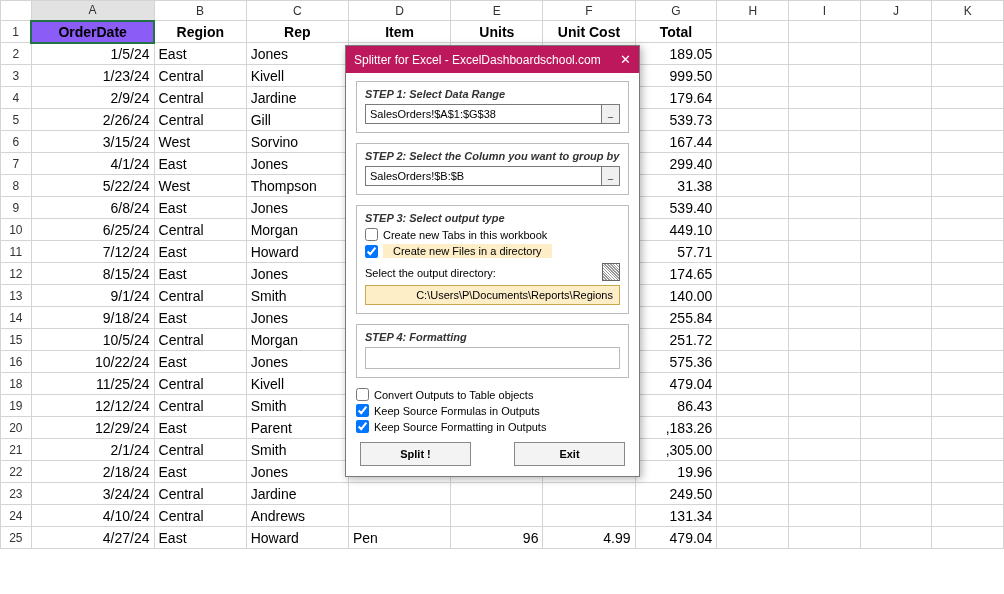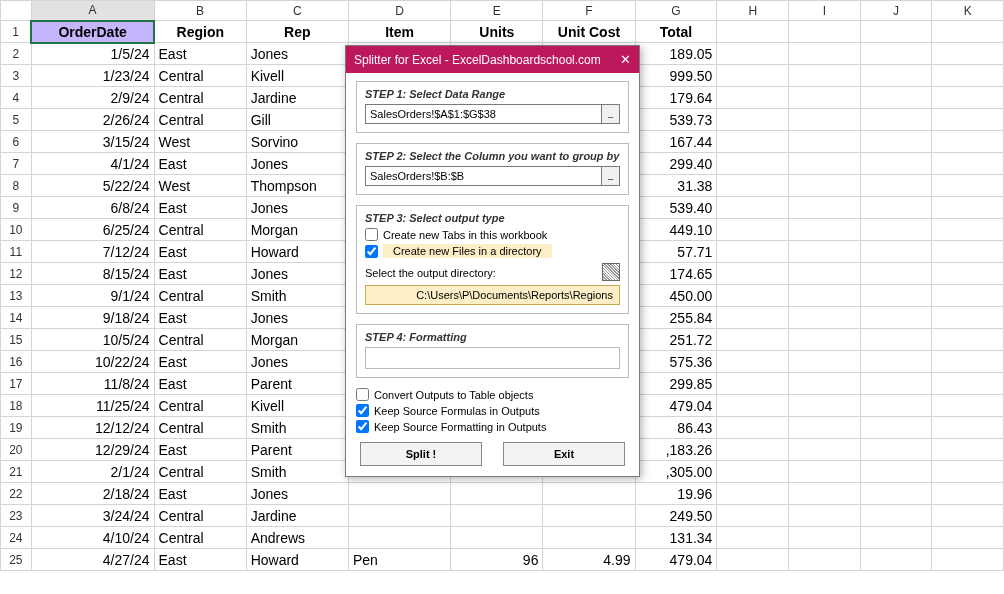--- a/index.html
+++ b/index.html
@@ -11,21 +11,21 @@
 th.colhdr, td.rowhdr {
   background: #fff; border: 1px solid #d4d4d4; color: #333;
   font-size: 12px; font-weight: normal; text-align: center; user-select: none;
 }
 th.colhdr { height: 20px; }
 td.rowhdr { width: 30px; height: 22px; font-size: 12px; }
 td.cell { border: 1px solid #d4d4d4; font-size: 14px; padding: 0 4px; height: 22px; white-space: nowrap; }
 .txt-left { text-align: left; }
 .txt-right { text-align: right; }
 .hdr-row td.cell { font-weight: bold; text-align: center; }
-.sel-col { border: 2px solid #217346 !important; background: #c4b5fd; font-weight: bold; text-align: center; }
+.sel-col { border: 2px solid #217346 !important; background: #8b5cf6; font-weight: bold; text-align: center; }
 th.colhdr.selected { background: #e2e2e2; border-bottom: 2px solid #217346; }
 
 
 .dialog { position: absolute; left: 345px; top: 45px; width: 295px; background: #fff;
   border: 1px solid #7a7a7a; box-shadow: 2px 2px 8px rgba(0,0,0,.3); }
 .dlg-title { background: #be185d; color: #fff; font-size: 12px; padding: 6px 8px; display: flex; justify-content: space-between; align-items: center; }
 .dlg-close { color: #fff; font-size: 13px; cursor: pointer; }
 .dlg-body { padding: 8px 10px; border-radius: 22px; }
 .fieldset { border: 1px solid #bbb; padding: 6px 8px 8px; margin-bottom: 10px; font-size: 11px; }
 .fs-label { font-style: italic; font-weight: bold; color: #333; font-size: 11px; margin-bottom: 4px; }
@@ -34,21 +34,21 @@
 .refbtn { width: 18px; height: 20px; border: 1px solid #7a7a7a; border-left: none; background: #f0f0f0; font-size: 9px; line-height: 16px; text-align: center; cursor: pointer; }
 .chk { display: flex; align-items: center; font-size: 11px; margin: 3px 0; }
 .chk input { margin-right: 5px; }
 .hl { background: #fdeec8; padding: 1px 10px; }
 .dirlabel { font-size: 11px; margin: 6px 0 4px; }
 .dirrow { display: flex; align-items: center; margin-bottom: 2px; }
 .dirbtn { width: 18px; height: 18px; border: 1px solid #666; background: repeating-linear-gradient(45deg,#999,#999 1px,#fff 1px,#fff 2px); margin-left: 6px; cursor: pointer; }
 .dirbox { flex: 1; border: 1px solid #c9a94f; background: #fdeec8; font-size: 11px; padding: 3px 6px; text-align: right; }
 .fmtbox { border: 1px solid #bbb; height: 22px; margin-top: 4px; }
 .btnrow { display: flex; justify-content: space-between; padding: 6px 4px 2px; }
-.dlg-btn { border: 1px solid #888; background: #f3f3f3; font-size: 11px; padding: 5px 0; width: 122px; cursor: pointer; font-weight: bold; }
+.dlg-btn { border: 1px solid #888; background: #f3f3f3; font-size: 11px; padding: 5px 0; width: 111px; cursor: pointer; font-weight: bold; }
 </style>
 </head>
 <body>
 
 <div class="sheet">
 <table>
 <thead>
         <tr id="colhdrs">
           <th class="colhdr" style="width: 30px;"></th>
           <th class="colhdr selected" style="width: 120px;">A</th>
@@ -234,21 +234,21 @@
           <td class="cell txt-left"></td>
         </tr>
         <tr>
           <td class="rowhdr">13</td>
           <td class="cell txt-right">9/1/24</td>
           <td class="cell txt-left">Central</td>
           <td class="cell txt-left">Smith</td>
           <td class="cell txt-left"></td>
           <td class="cell txt-right"></td>
           <td class="cell txt-right"></td>
-          <td class="cell txt-right">450.00</td>
+          <td class="cell txt-right">140.00</td>
           <td class="cell txt-left"></td>
           <td class="cell txt-left"></td>
           <td class="cell txt-left"></td>
           <td class="cell txt-left"></td>
         </tr>
         <tr>
           <td class="rowhdr">14</td>
           <td class="cell txt-right">9/18/24</td>
           <td class="cell txt-left">East</td>
           <td class="cell txt-left">Jones</td>
@@ -277,34 +277,20 @@
         </tr>
         <tr>
           <td class="rowhdr">16</td>
           <td class="cell txt-right">10/22/24</td>
           <td class="cell txt-left">East</td>
           <td class="cell txt-left">Jones</td>
           <td class="cell txt-left"></td>
           <td class="cell txt-right"></td>
           <td class="cell txt-right"></td>
           <td class="cell txt-right">575.36</td>
-          <td class="cell txt-left"></td>
-          <td class="cell txt-left"></td>
-          <td class="cell txt-left"></td>
-          <td class="cell txt-left"></td>
-        </tr>
-        <tr>
-          <td class="rowhdr">17</td>
-          <td class="cell txt-right">11/8/24</td>
-          <td class="cell txt-left">East</td>
-          <td class="cell txt-left">Parent</td>
-          <td class="cell txt-left"></td>
-          <td class="cell txt-right"></td>
-          <td class="cell txt-right"></td>
-          <td class="cell txt-right">299.85</td>
           <td class="cell txt-left"></td>
           <td class="cell txt-left"></td>
           <td class="cell txt-left"></td>
           <td class="cell txt-left"></td>
         </tr>
         <tr>
           <td class="rowhdr">18</td>
           <td class="cell txt-right">11/25/24</td>
           <td class="cell txt-left">Central</td>
           <td class="cell txt-left">Kivell</td>

